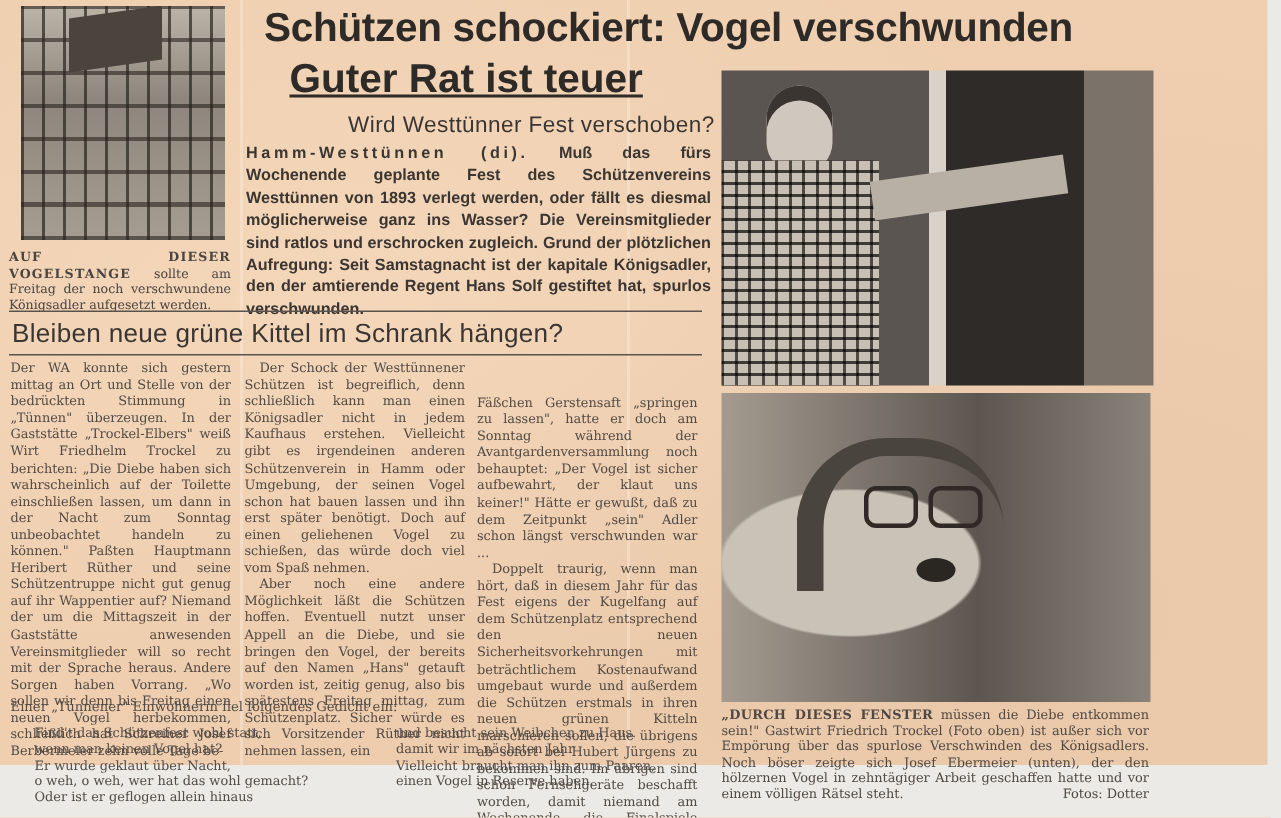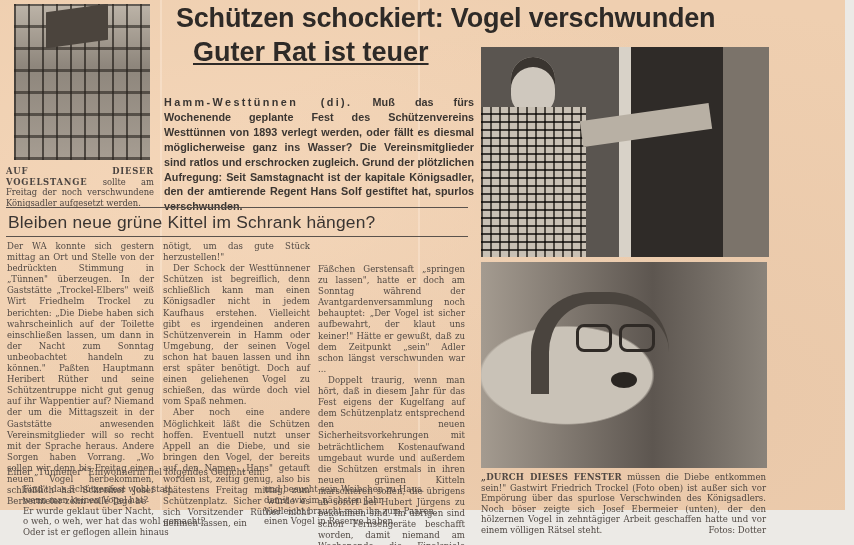--- a/index.html
+++ b/index.html
@@ -60,20 +60,21 @@
   <div class="photo photo-tower">
     <div class="roof"></div>
   </div>
   <div class="tower-caption">
     <b>AUF DIESER VOGELSTANGE</b>
     <span>sollte am Freitag der noch verschwundene Königsadler aufgesetzt werden.</span>
   </div>
 
   <div class="headline">Schützen schockiert: Vogel verschwunden</div>
   <div class="headline2">Guter Rat ist teuer</div>
+  <div class="subhead">Wird Westtünner Fest verschoben?</div>
 
   <div class="lede">
     <span class="dateline">Hamm-Westtünnen (di).</span>
     <span>Muß das fürs Wochenende geplante Fest des Schützenvereins Westtünnen von 1893 verlegt werden, oder fällt es diesmal möglicherweise ganz ins Wasser? Die Vereinsmitglieder sind ratlos und erschrocken zugleich. Grund der plötzlichen Aufregung: Seit Samstagnacht ist der kapitale Königsadler, den der amtierende Regent Hans Solf gestiftet hat, spurlos verschwunden.</span>
   </div>
 
   <div class="photo photo-man1">
     <div class="head"></div>
     <div class="shirt"></div>
     <div class="arm"></div>
@@ -86,21 +87,20 @@
   </div>
 
   <div class="rule" style="left:6px; top:207px; width:462px;"></div>
   <div class="second-head">Bleiben neue grüne Kittel im Schrank hängen?</div>
   <div class="rule" style="left:6px; top:236px; width:462px;"></div>
 
   <div class="col col1">
     <p class="noindent">Der WA konnte sich gestern mittag an Ort und Stelle von der bedrückten Stimmung in „Tünnen" überzeugen. In der Gaststätte „Trockel-Elbers" weiß Wirt Friedhelm Trockel zu berichten: „Die Diebe haben sich wahrscheinlich auf der Toilette einschließen lassen, um dann in der Nacht zum Sonntag unbeobachtet handeln zu können." Paßten Hauptmann Heribert Rüther und seine Schützentruppe nicht gut genug auf ihr Wappentier auf? Niemand der um die Mittagszeit in der Gaststätte anwesenden Vereinsmitglieder will so recht mit der Sprache heraus. Andere Sorgen haben Vorrang. „Wo sollen wir denn bis Freitag einen neuen Vogel herbekommen, schließlich hat Schreiner Josef Berbermeier zehn volle Tage be-</p>
   </div>
   <div class="col col2">
-    <p class="noindent">nötigt, um das gute Stück herzustellen!"</p>
     <p>Der Schock der Westtünnener Schützen ist begreiflich, denn schließlich kann man einen Königsadler nicht in jedem Kaufhaus erstehen. Vielleicht gibt es irgendeinen anderen Schützenverein in Hamm oder Umgebung, der seinen Vogel schon hat bauen lassen und ihn erst später benötigt. Doch auf einen geliehenen Vogel zu schießen, das würde doch viel vom Spaß nehmen.</p>
     <p>Aber noch eine andere Möglichkeit läßt die Schützen hoffen. Eventuell nutzt unser Appell an die Diebe, und sie bringen den Vogel, der bereits auf den Namen „Hans" getauft worden ist, zeitig genug, also bis spätestens Freitag mittag, zum Schützenplatz. Sicher würde es sich Vorsitzender Rüther nicht nehmen lassen, ein</p>
   </div>
   <div class="col col3">
     <p class="noindent">Fäßchen Gerstensaft „springen zu lassen", hatte er doch am Sonntag während der Avantgardenversammlung noch behauptet: „Der Vogel ist sicher aufbewahrt, der klaut uns keiner!" Hätte er gewußt, daß zu dem Zeitpunkt „sein" Adler schon längst verschwunden war ...</p>
     <p>Doppelt traurig, wenn man hört, daß in diesem Jahr für das Fest eigens der Kugelfang auf dem Schützenplatz entsprechend den neuen Sicherheitsvorkehrungen mit beträchtlichem Kostenaufwand umgebaut wurde und außerdem die Schützen erstmals in ihren neuen grünen Kitteln marschieren sollen, die übrigens ab sofort bei Hubert Jürgens zu bekommen sind. Im übrigen sind schon Fernsehgeräte beschafft worden, damit niemand am Wochenende die Finalspiele verpaßt.</p>
   </div>
 
   <div class="poem-intro">Einer „Tünnener" Einwohnerin fiel folgendes Gedicht ein:</div>
   <div class="poem poem1">

